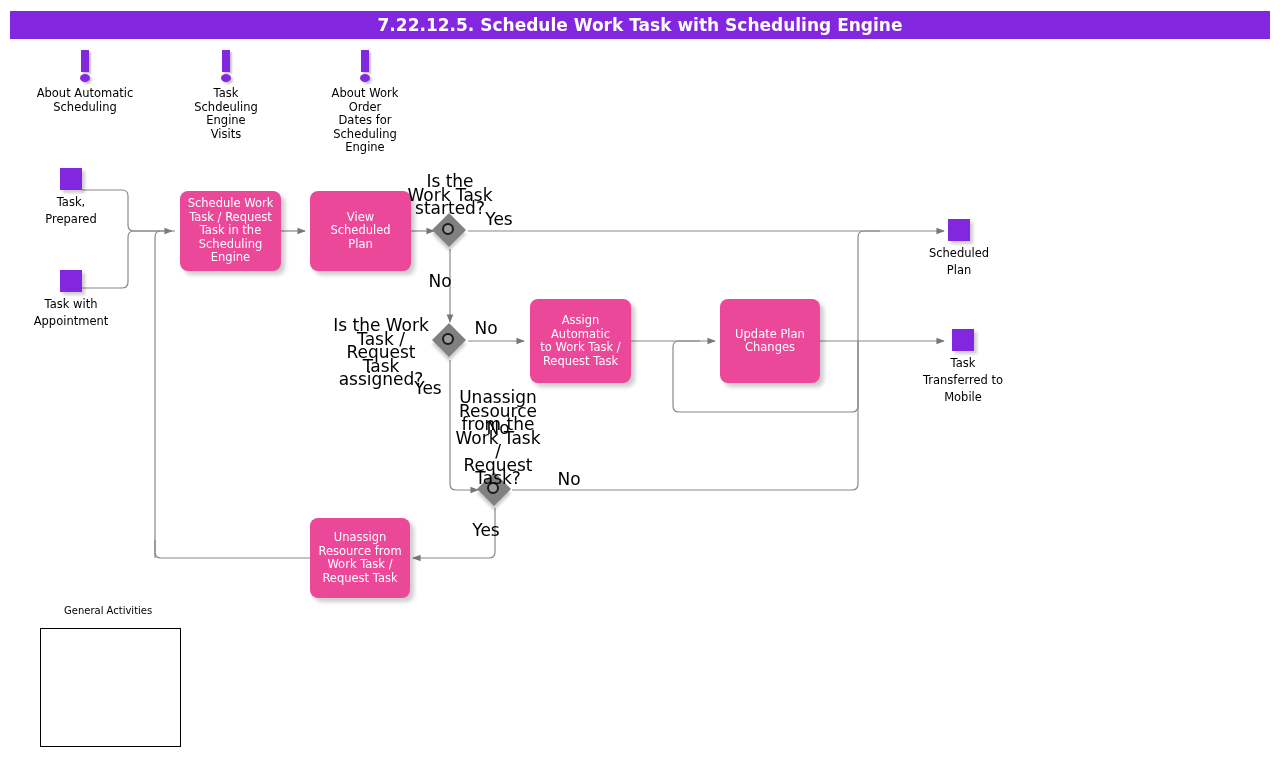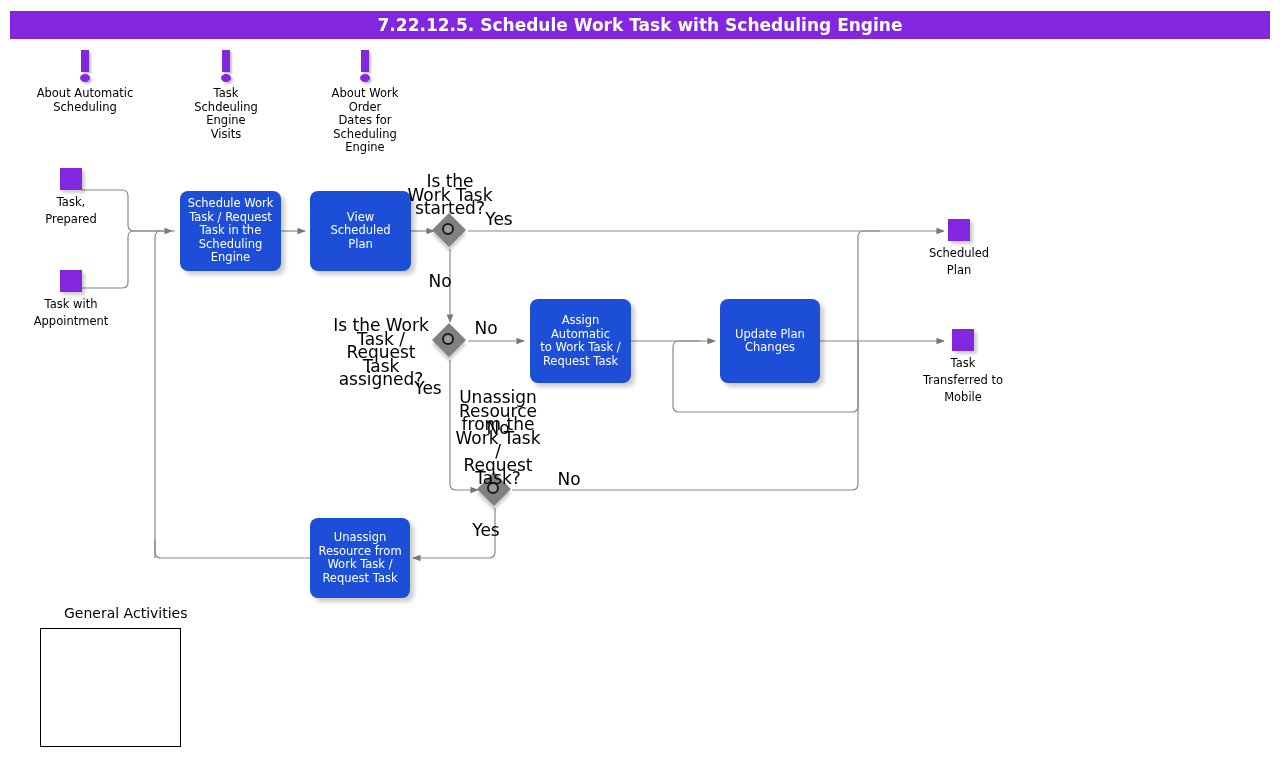--- a/index.html
+++ b/index.html
@@ -99,21 +99,21 @@
     font-size: 11.5px;
     color: #000000;
     line-height: 17px;
     margin-top: 4px;
     white-space: pre-line;
   }
 
   
   .activity {
     position: absolute;
-    background: #1d4ed8;
+    background: #ec4899;
     border-radius: 8px;
     color: #ffffff;
     font-size: 11.5px;
     line-height: 13.5px;
     display: flex;
     align-items: center;
     justify-content: center;
     text-align: center;
     box-shadow: 4px 4px 4px rgba(0,0,0,0.20);
     white-space: pre-line;
@@ -157,21 +157,21 @@
     color: #000000;
     text-align: center;
     white-space: pre-line;
   }
 
   
   #genact-title {
     position: absolute;
     left: 64px;
     top: 605px;
-    font-size: 14px;
+    font-size: 10px;
     color: #000000;
   }
   #genact-box {
     position: absolute;
     left: 40px;
     top: 628px;
     width: 141px;
     height: 119px;
     border: 1.5px solid #000000;
     background: #ffffff;

